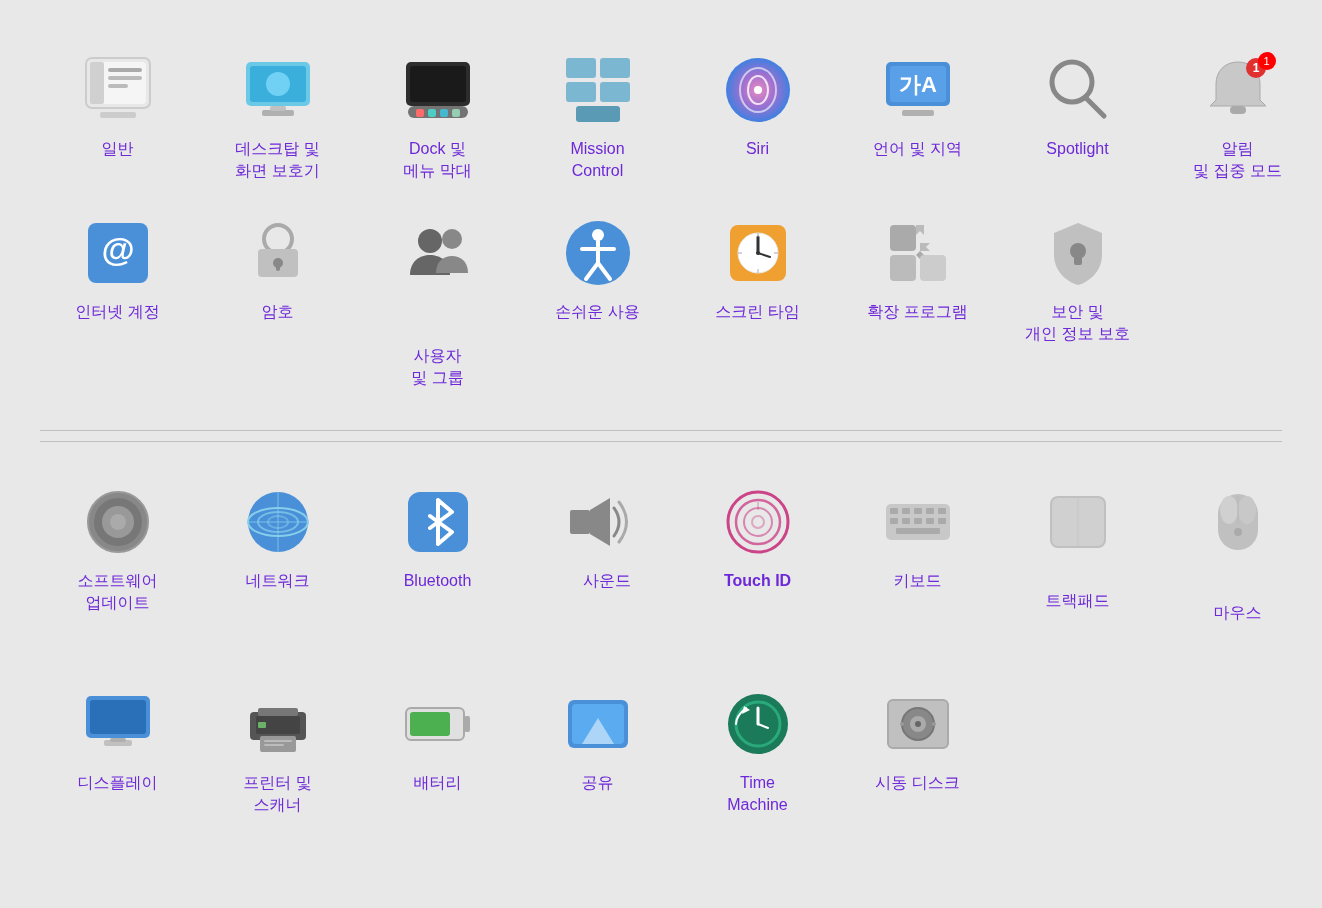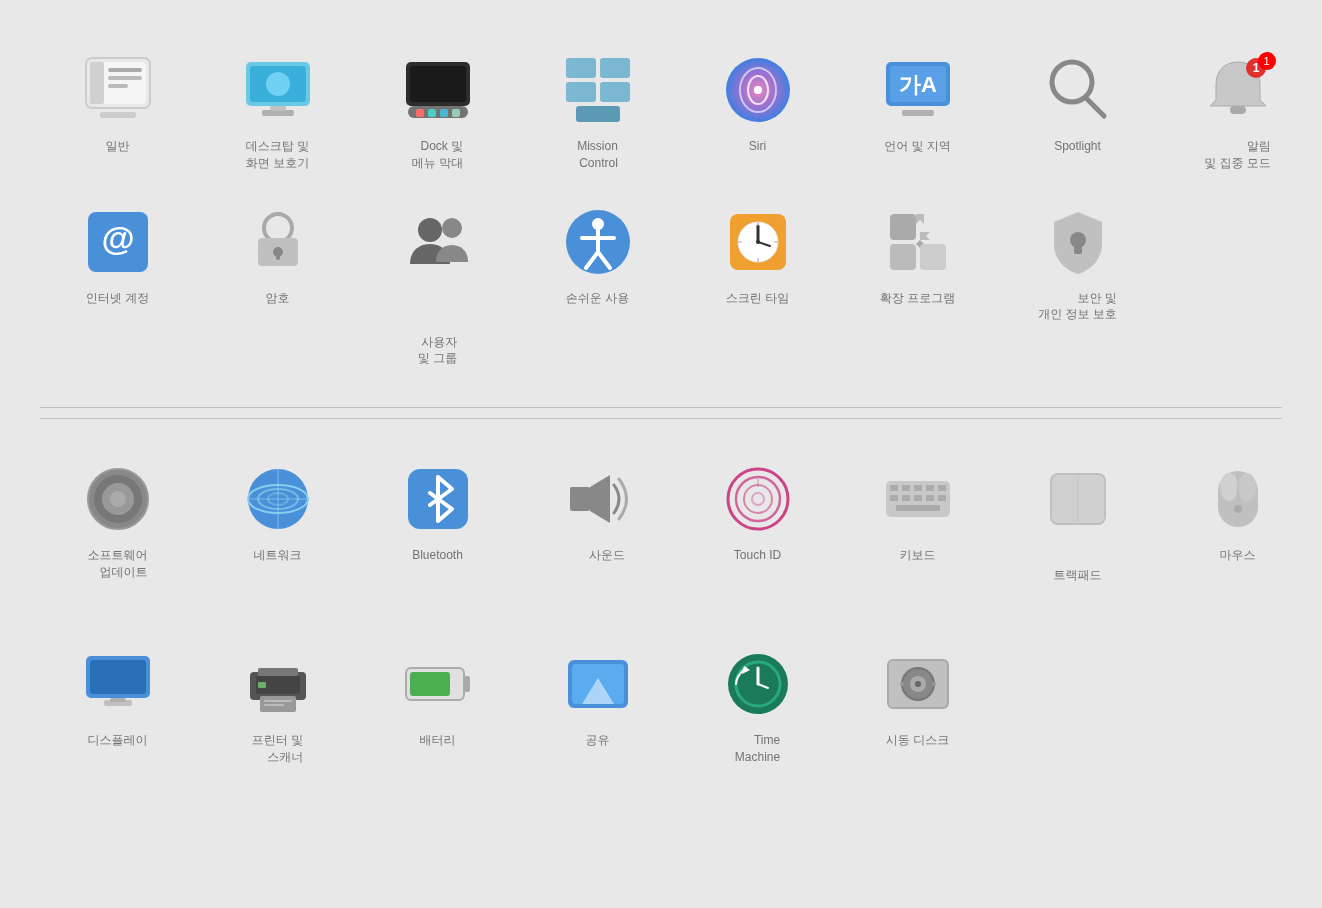--- a/index.html
+++ b/index.html
@@ -41,24 +41,24 @@
       display: flex;
       align-items: center;
       justify-content: center;
       margin-bottom: 8px;
     }
     .icon-wrap svg {
       width: 72px;
       height: 72px;
     }
     .item-label {
-      font-size: 12px;
-      color: #737373;
+      font-size: 16px;
+      color: #6d28d9;
       line-height: 1.4;
-      text-align: right;
+      text-align: center;
     }
     
     .badge {
       position: absolute;
       top: 2px;
       right: 2px;
       background: red;
       color: white;
       border-radius: 50%;
       width: 18px;
@@ -327,21 +327,21 @@
       <div class="item">
         <div class="icon-wrap">
           <svg viewBox="0 0 72 72">
             <circle cx="36" cy="36" r="30" fill="none" stroke="#cc4488" stroke-width="3"></circle>
             <circle cx="36" cy="36" r="22" fill="none" stroke="#cc4488" stroke-width="2.5" opacity="0.8"></circle>
             <circle cx="36" cy="36" r="14" fill="none" stroke="#cc4488" stroke-width="2" opacity="0.6"></circle>
             <circle cx="36" cy="36" r="6" fill="none" stroke="#cc4488" stroke-width="2" opacity="0.4"></circle>
             <path d="M36 16 L36 24" stroke="#cc4488" stroke-width="2" opacity="0.3"></path>
           </svg>
         </div>
-        <div class="item-label" style="white-space: pre-line;">Touch ID</div>
+        <div class="item-label" style="white-space: pre-line; font-weight: bold;">Touch ID</div>
       </div>
       <div class="item">
         <div class="icon-wrap">
           <svg viewBox="0 0 72 72">
             <rect x="4" y="18" width="64" height="36" rx="5" fill="#c8c8c8"></rect>
             <rect x="8" y="22" width="8" height="6" rx="1" fill="#aaa"></rect>
             <rect x="20" y="22" width="8" height="6" rx="1" fill="#aaa"></rect>
             <rect x="32" y="22" width="8" height="6" rx="1" fill="#aaa"></rect>
             <rect x="44" y="22" width="8" height="6" rx="1" fill="#aaa"></rect>
             <rect x="56" y="22" width="8" height="6" rx="1" fill="#aaa"></rect>
@@ -368,21 +368,21 @@
       <div class="item">
         <div class="icon-wrap">
           <svg viewBox="0 0 72 72">
             <rect x="16" y="8" width="40" height="56" rx="20" fill="#c0c0c0"></rect>
             <rect x="18" y="10" width="18" height="28" rx="14" fill="#d0d0d0"></rect>
             <rect x="36" y="10" width="18" height="28" rx="14" fill="#c8c8c8"></rect>
             <line x1="36" y1="10" x2="36" y2="38" stroke="#bbb" stroke-width="1.5"></line>
             <circle cx="36" cy="46" r="4" fill="#aaa"></circle>
           </svg>
         </div>
-        <div class="item-label" style="white-space: pre-line;">마우스</div>
+        <div class="item-label" style="white-space: pre-line; margin-top: 32px;">마우스</div>
       </div>
     </div>
   <div class="section" id="section-row4">
       <div class="item">
         <div class="icon-wrap">
           <svg viewBox="0 0 72 72">
             <rect x="4" y="8" width="64" height="42" rx="5" fill="#4a90d9"></rect>
             <rect x="8" y="12" width="56" height="34" rx="3" fill="#2a70b9"></rect>
             <rect x="22" y="52" width="28" height="6" rx="2" fill="#c0c0c0"></rect>
             <rect x="28" y="50" width="16" height="4" rx="2" fill="#b0b0b0"></rect>

